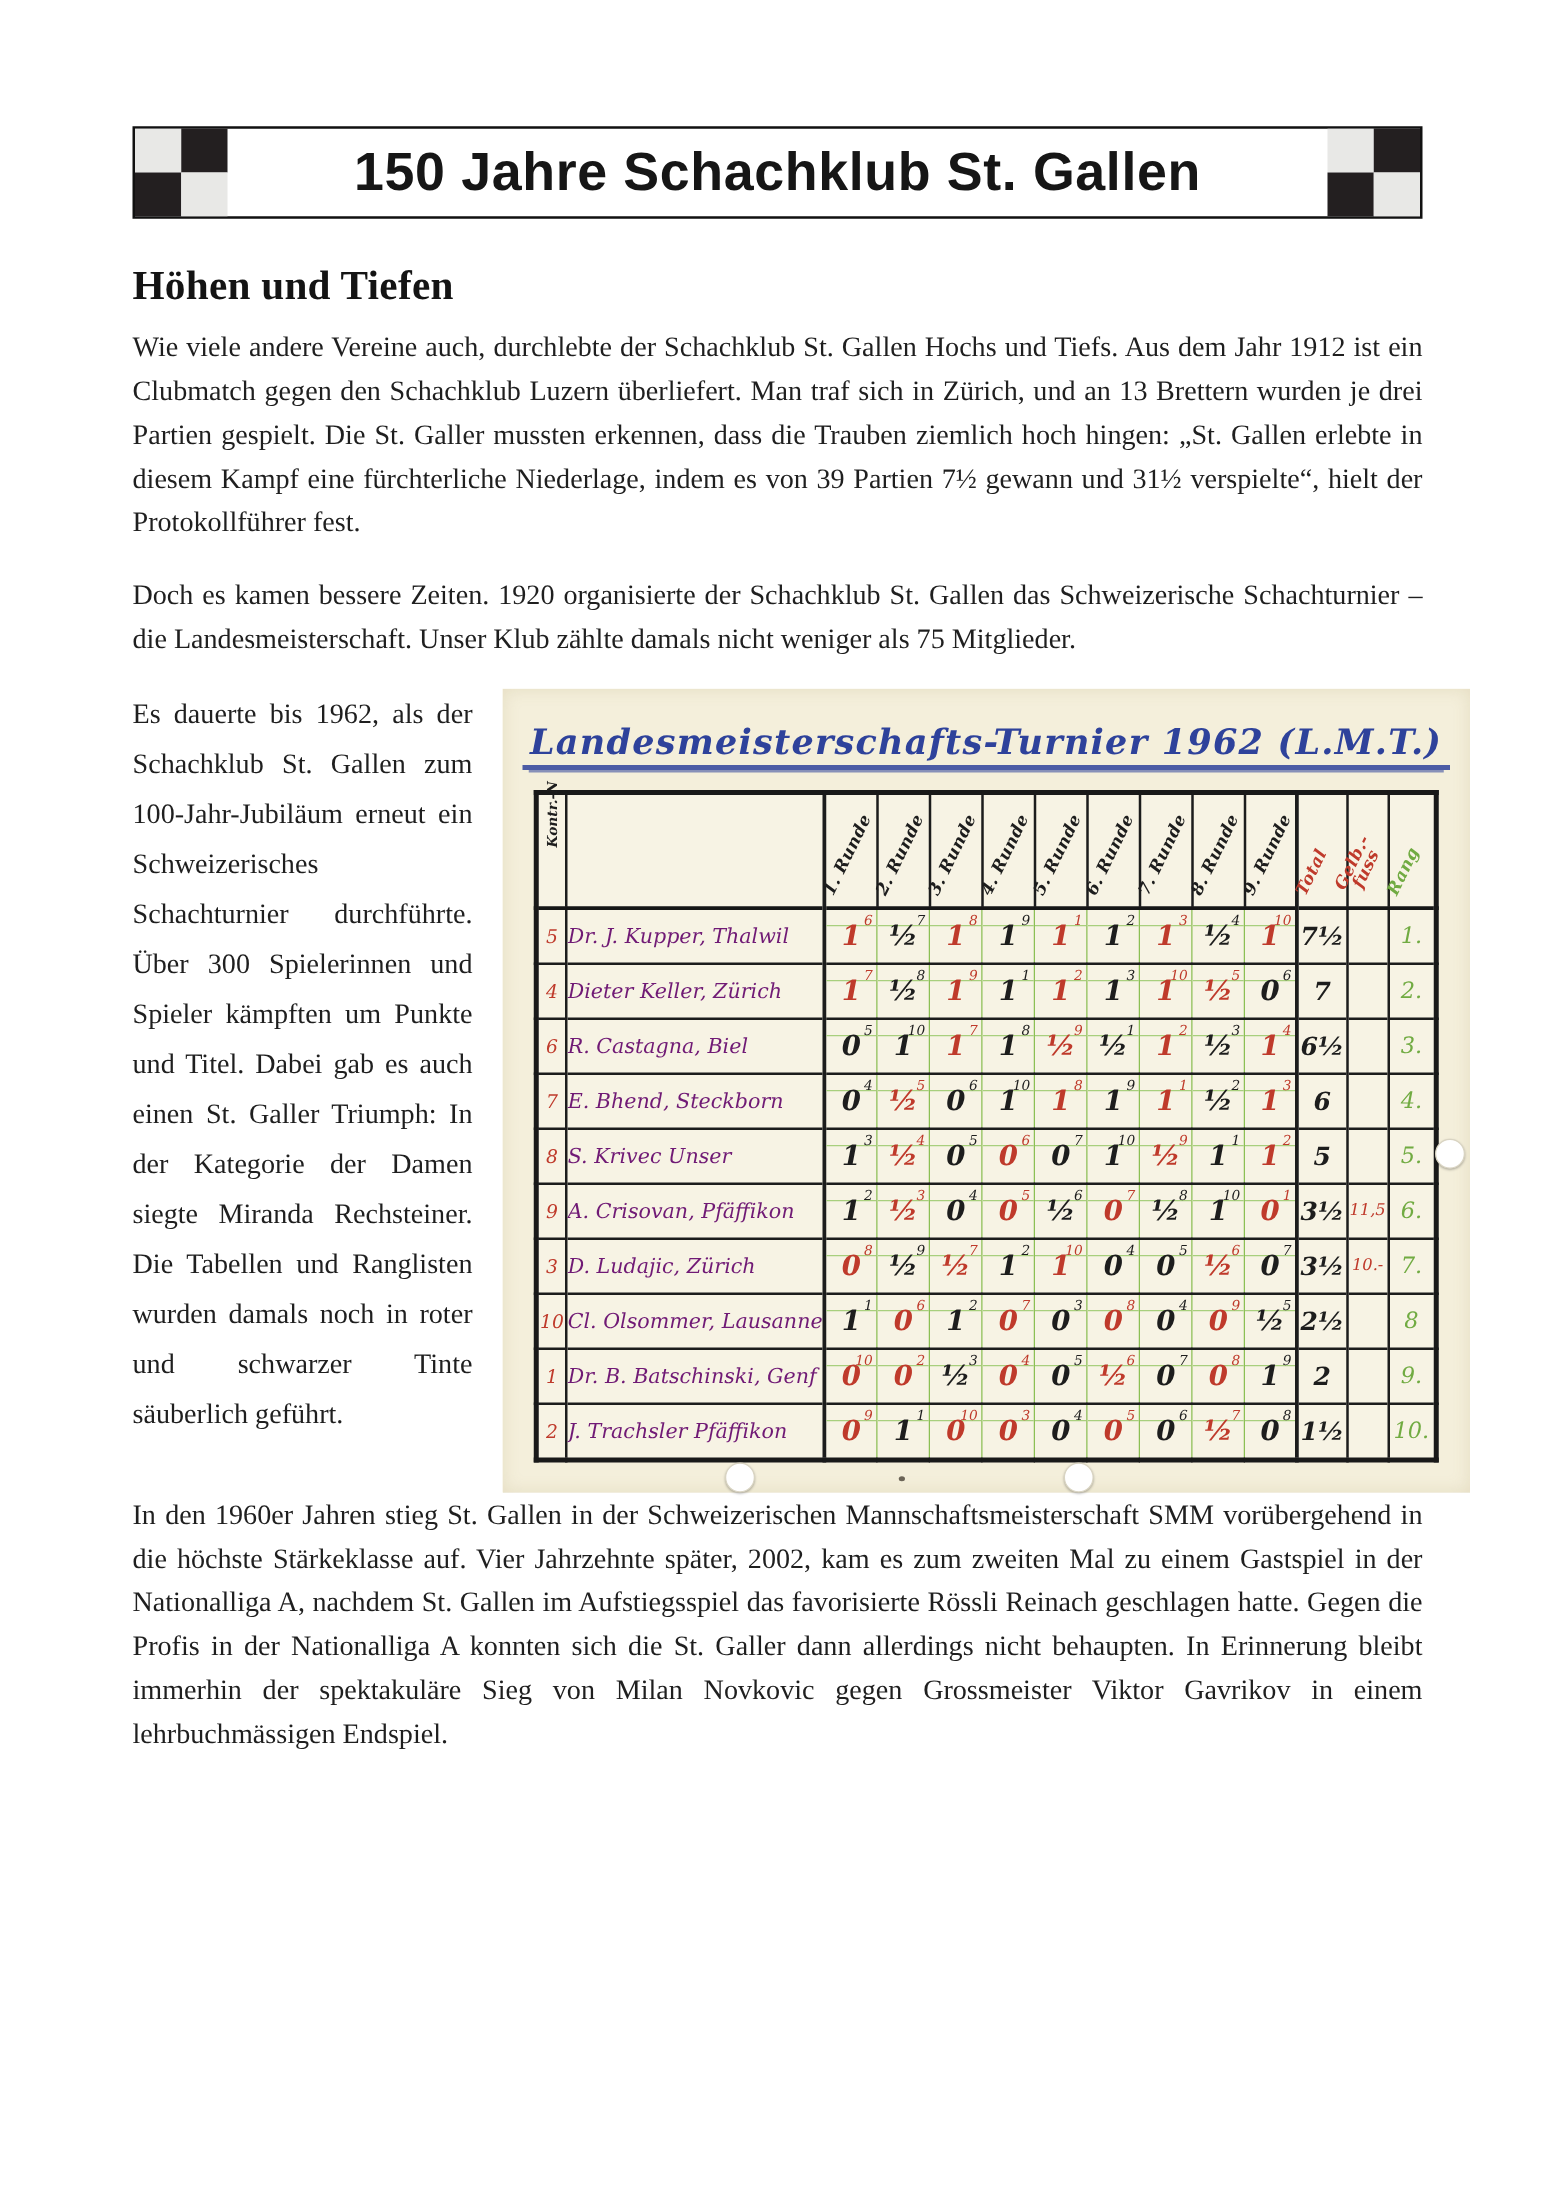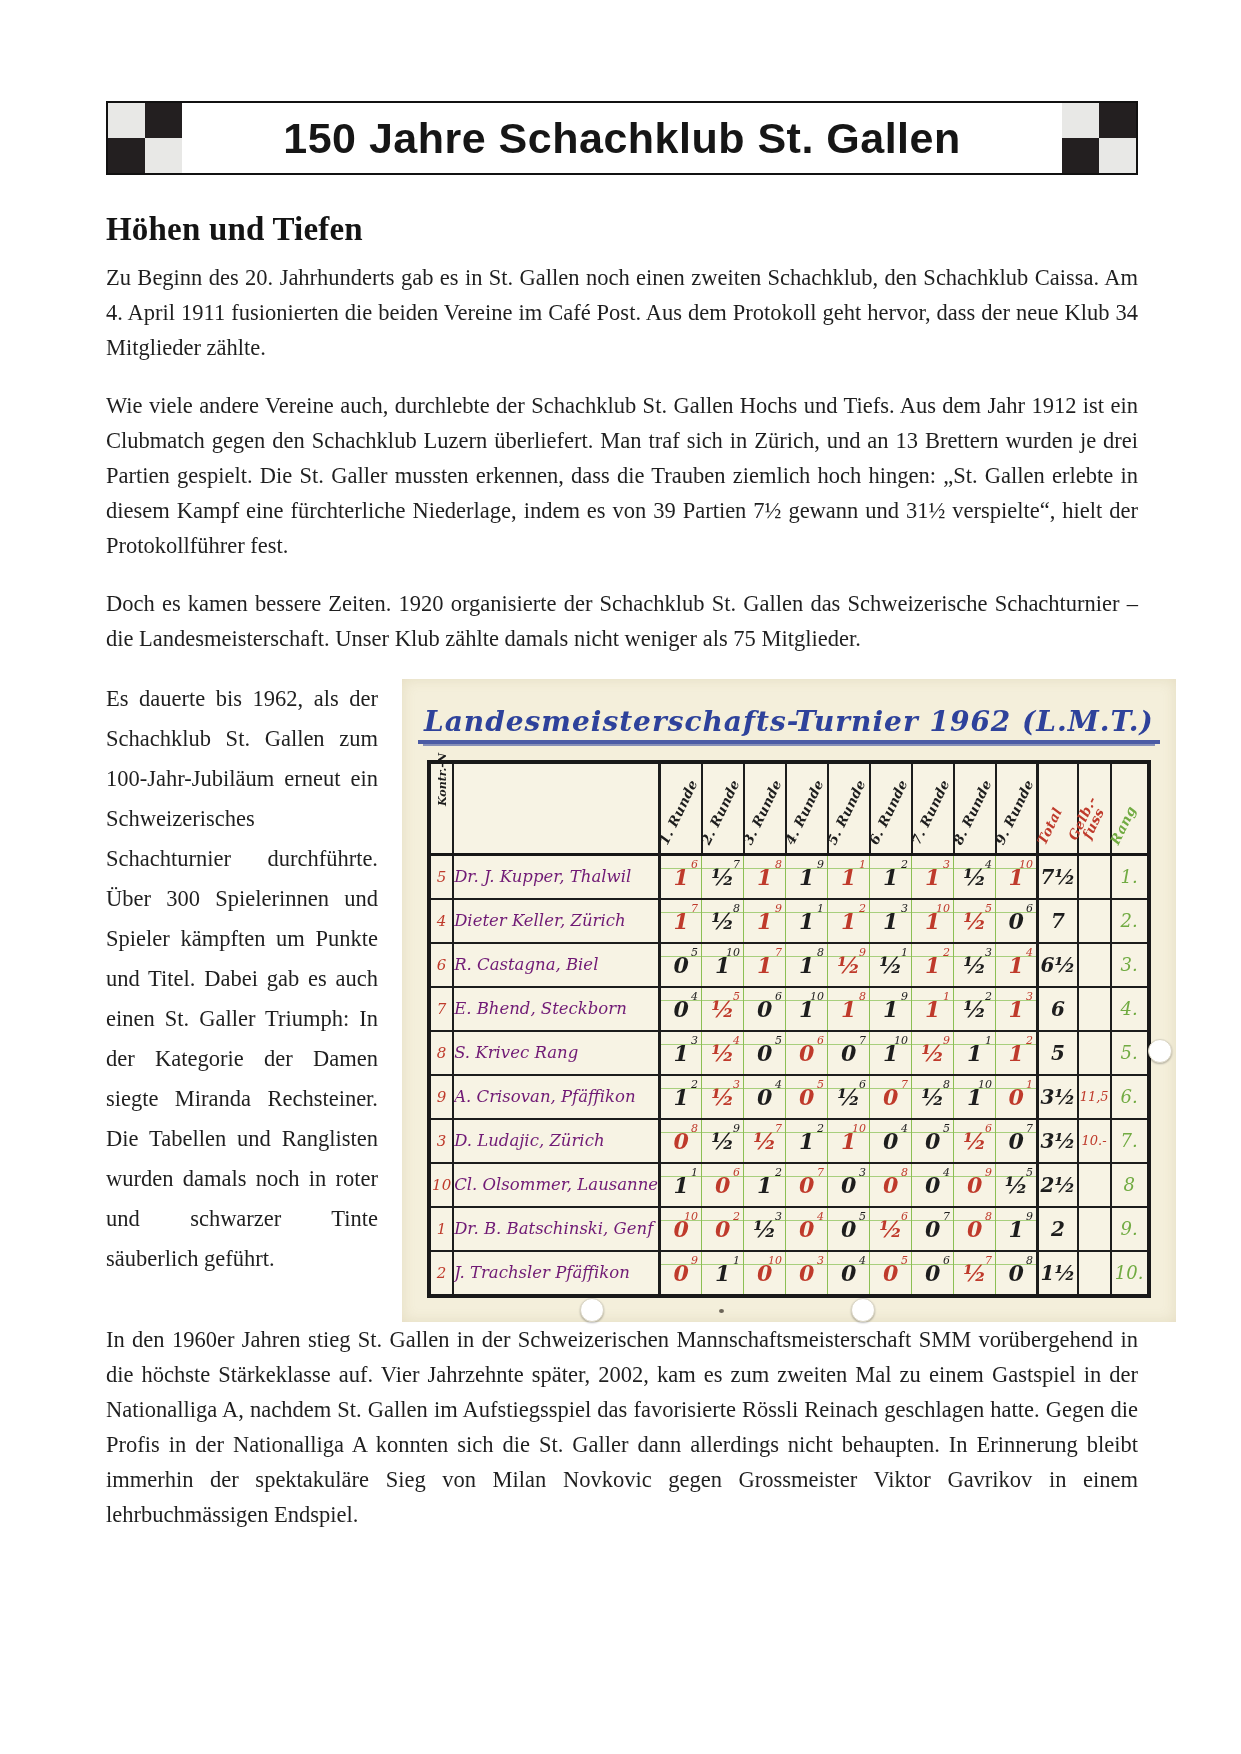--- a/index.html
+++ b/index.html
@@ -146,21 +146,20 @@
     <div class="banner-title">150 Jahre Schachklub St. Gallen</div>
     <div class="checker">
       <div class="sq-l"></div>
         <div class="sq-d"></div>
       <div class="sq-d"></div>
         <div class="sq-l"></div>
     </div>
   </div>
 
   <h2>Höhen und Tiefen</h2>
-  <p class="body">Zu Beginn des 20. Jahrhunderts gab es in St. Gallen noch einen zweiten Schachklub, den Schachklub Caissa. Am 4. April 1911 fusionierten die beiden Vereine im Café Post. Aus dem Protokoll geht hervor, dass der neue Klub 34 Mitglieder zählte.</p>
   <p class="body">Wie viele andere Vereine auch, durchlebte der Schachklub St. Gallen Hochs und Tiefs. Aus dem Jahr 1912 ist ein Clubmatch gegen den Schachklub Luzern überliefert. Man traf sich in Zürich, und an 13 Brettern wurden je drei Partien gespielt. Die St. Galler mussten erkennen, dass die Trauben ziemlich hoch hingen: „St. Gallen erlebte in diesem Kampf eine fürchterliche Niederlage, indem es von 39 Partien 7½ gewann und 31½ verspielte“, hielt der Protokollführer fest.</p>
   <p class="body">Doch es kamen bessere Zeiten. 1920 organisierte der Schachklub St. Gallen das Schweizerische Schachturnier – die Landesmeisterschaft. Unser Klub zählte damals nicht weniger als 75 Mitglieder.</p>
 
   <div class="two-col">
     <div class="col-left">
       <p class="body">Es dauerte bis 1962, als der Schachklub St. Gallen zum 100-Jahr-Jubiläum erneut ein Schweizerisches Schachturnier durchführte. Über 300 Spielerinnen und Spieler kämpften um Punkte und Titel. Dabei gab es auch einen St. Galler Triumph: In der Kategorie der Damen siegte Miranda Rechsteiner. Die Tabellen und Ranglisten wurden damals noch in roter und schwarzer Tinte säuberlich geführt.</p>
     </div>
     <div class="photo">
       <div class="photo-title-wrap">
         <span class="photo-title">Landesmeisterschafts-Turnier 1962 (L.M.T.)</span>
@@ -271,21 +270,21 @@
               <td class="rcell c-round"><span class="score ink-k">1</span><span class="sup ink-k">9</span></td>
               <td class="rcell c-round"><span class="score ink-r">1</span><span class="sup ink-r">1</span></td>
               <td class="rcell c-round"><span class="score ink-k">½</span><span class="sup ink-k">2</span></td>
               <td class="rcell c-round"><span class="score ink-r">1</span><span class="sup ink-r">3</span></td>
               <td class="total-cell c-total">6</td>
               <td class="tie-cell c-tie"></td>
               <td class="rank-cell c-rank">4.</td>
             </tr>
             <tr>
               <td class="no-cell c-no">8</td>
-              <td class="name-cell c-name">S. Krivec Rang</td>
+              <td class="name-cell c-name">S. Krivec Unser</td>
               <td class="rcell c-round"><span class="score ink-k">1</span><span class="sup ink-k">3</span></td>
               <td class="rcell c-round"><span class="score ink-r">½</span><span class="sup ink-r">4</span></td>
               <td class="rcell c-round"><span class="score ink-k">0</span><span class="sup ink-k">5</span></td>
               <td class="rcell c-round"><span class="score ink-r">0</span><span class="sup ink-r">6</span></td>
               <td class="rcell c-round"><span class="score ink-k">0</span><span class="sup ink-k">7</span></td>
               <td class="rcell c-round"><span class="score ink-k">1</span><span class="sup ink-k">10</span></td>
               <td class="rcell c-round"><span class="score ink-r">½</span><span class="sup ink-r">9</span></td>
               <td class="rcell c-round"><span class="score ink-k">1</span><span class="sup ink-k">1</span></td>
               <td class="rcell c-round"><span class="score ink-r">1</span><span class="sup ink-r">2</span></td>
               <td class="total-cell c-total">5</td>

